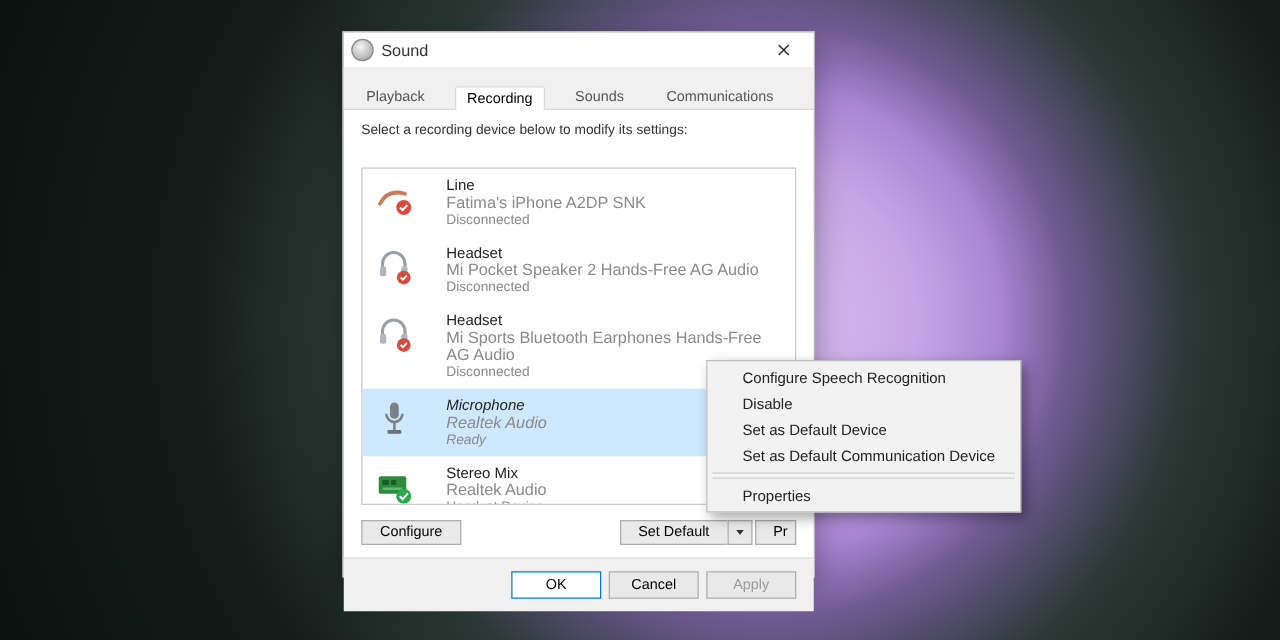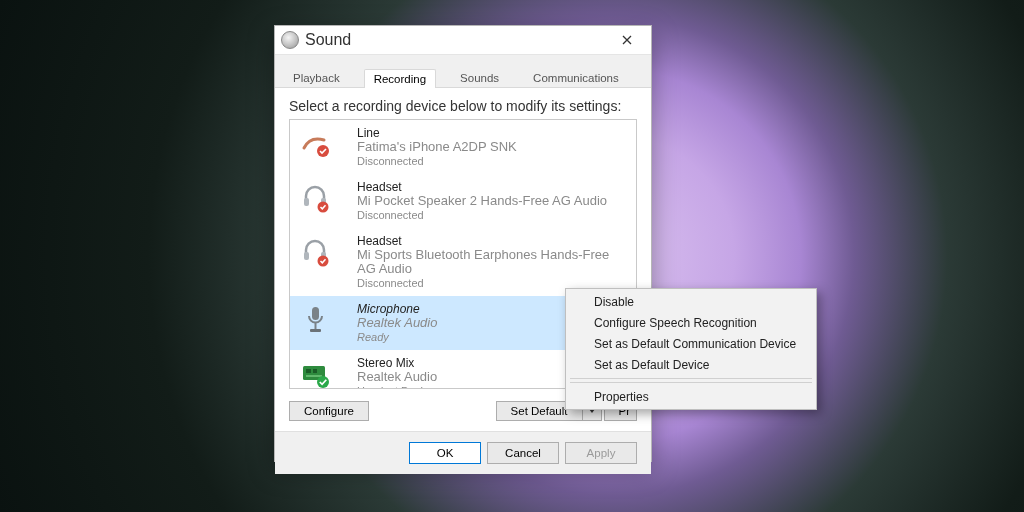--- a/index.html
+++ b/index.html
@@ -3,28 +3,28 @@
 <meta charset="utf-8">
 <style>
   html,body{margin:0;padding:0;width:1024px;height:512px;overflow:hidden;font-family:"Segoe UI",Tahoma,sans-serif;font-size:12px;color:#222;}
   
   .bg{position:absolute;inset:0;background:
       radial-gradient(circle at 60% 50%, #d9c0ef 0%, #c6a6e6 18%, #a886d3 28%, #6f5b93 36%, #2b3a36 50%, #121c18 70%, #0a1210 100%);
   }
   .dialog{position:absolute;left:274px;top:25px;width:376px;height:435px;background:#fff;border:1px solid #b6b6b6;box-shadow:0 8px 24px rgba(0,0,0,.35);}
   .titlebar{height:28px;display:flex;align-items:center;padding:0 6px;border-bottom:1px solid #e5e5e5;}
   .titlebar .ico{width:16px;height:16px;margin-right:6px;border-radius:50%;background:radial-gradient(circle at 40% 35%,#f5f5f5,#bdbdbd 60%,#8e8e8e 100%);border:1px solid #888;}
-  .titlebar .title{flex:1;font-size:16px;color:#333;}
+  .titlebar .title{flex:1;font-size:13px;color:#333;}
   .titlebar .close{width:36px;height:22px;display:flex;align-items:center;justify-content:center;cursor:default;}
   .titlebar .close svg{width:10px;height:10px;}
   .tabs{display:flex;align-items:flex-end;height:26px;padding:6px 8px 0 8px;background:#f0f0f0;border-bottom:1px solid #d9d9d9;gap:14px;}
   .tab{padding:3px 9px;border:1px solid transparent;border-bottom:none;color:#555;cursor:default;font-size:11.5px;}
   .tab.active{background:#fff;border-color:#d9d9d9;border-top-left-radius:2px;border-top-right-radius:2px;position:relative;top:1px;color:#000;}
   .body{padding:10px 14px 10px 14px;}
-  .instr{font-size:14px;color:#333;margin-bottom:5px;}
+  .instr{font-size:11px;color:#333;margin-bottom:24px;}
   .devlist{border:1px solid #c9c9c9;height:268px;overflow:hidden;background:#fff;}
   .dev{display:flex;align-items:flex-start;padding:6px 8px;gap:25px;}
   .dev.sel{background:#cde8ff;font-style:italic;}
   .dev .icon{width:34px;height:34px;display:flex;align-items:center;justify-content:center;flex-shrink:0;}
   .dev .info{flex:1;line-height:14px;}
   .dev .name{color:#222;font-size:12px;}
   .dev .sub{color:#8a8a8a;font-size:13px;}
   .dev .stat{color:#8a8a8a;font-size:11px;}
   .dev .lvl{width:14px;height:36px;display:flex;flex-direction:column;justify-content:flex-end;gap:2px;margin-left:4px;}
   .lvl .bar{height:3px;background:#a8d6ff;}
@@ -185,20 +185,20 @@
   </div>
 
   <div class="footer">
     <button class="btn ok">OK</button>
     <button class="btn">Cancel</button>
     <button class="btn apply">Apply</button>
   </div>
 </div>
 
 <div class="ctx">
+  <div class="item">Configure Speech Recognition</div>
   <div class="item">Disable</div>
-  <div class="item">Configure Speech Recognition</div>
+  <div class="item">Set as Default Device</div>
   <div class="item">Set as Default Communication Device</div>
-  <div class="item">Set as Default Device</div>
   <div class="sep"></div>
   <div class="sep"></div>
   <div class="item bold">Properties</div>
 </div>
 
 </body></html>

